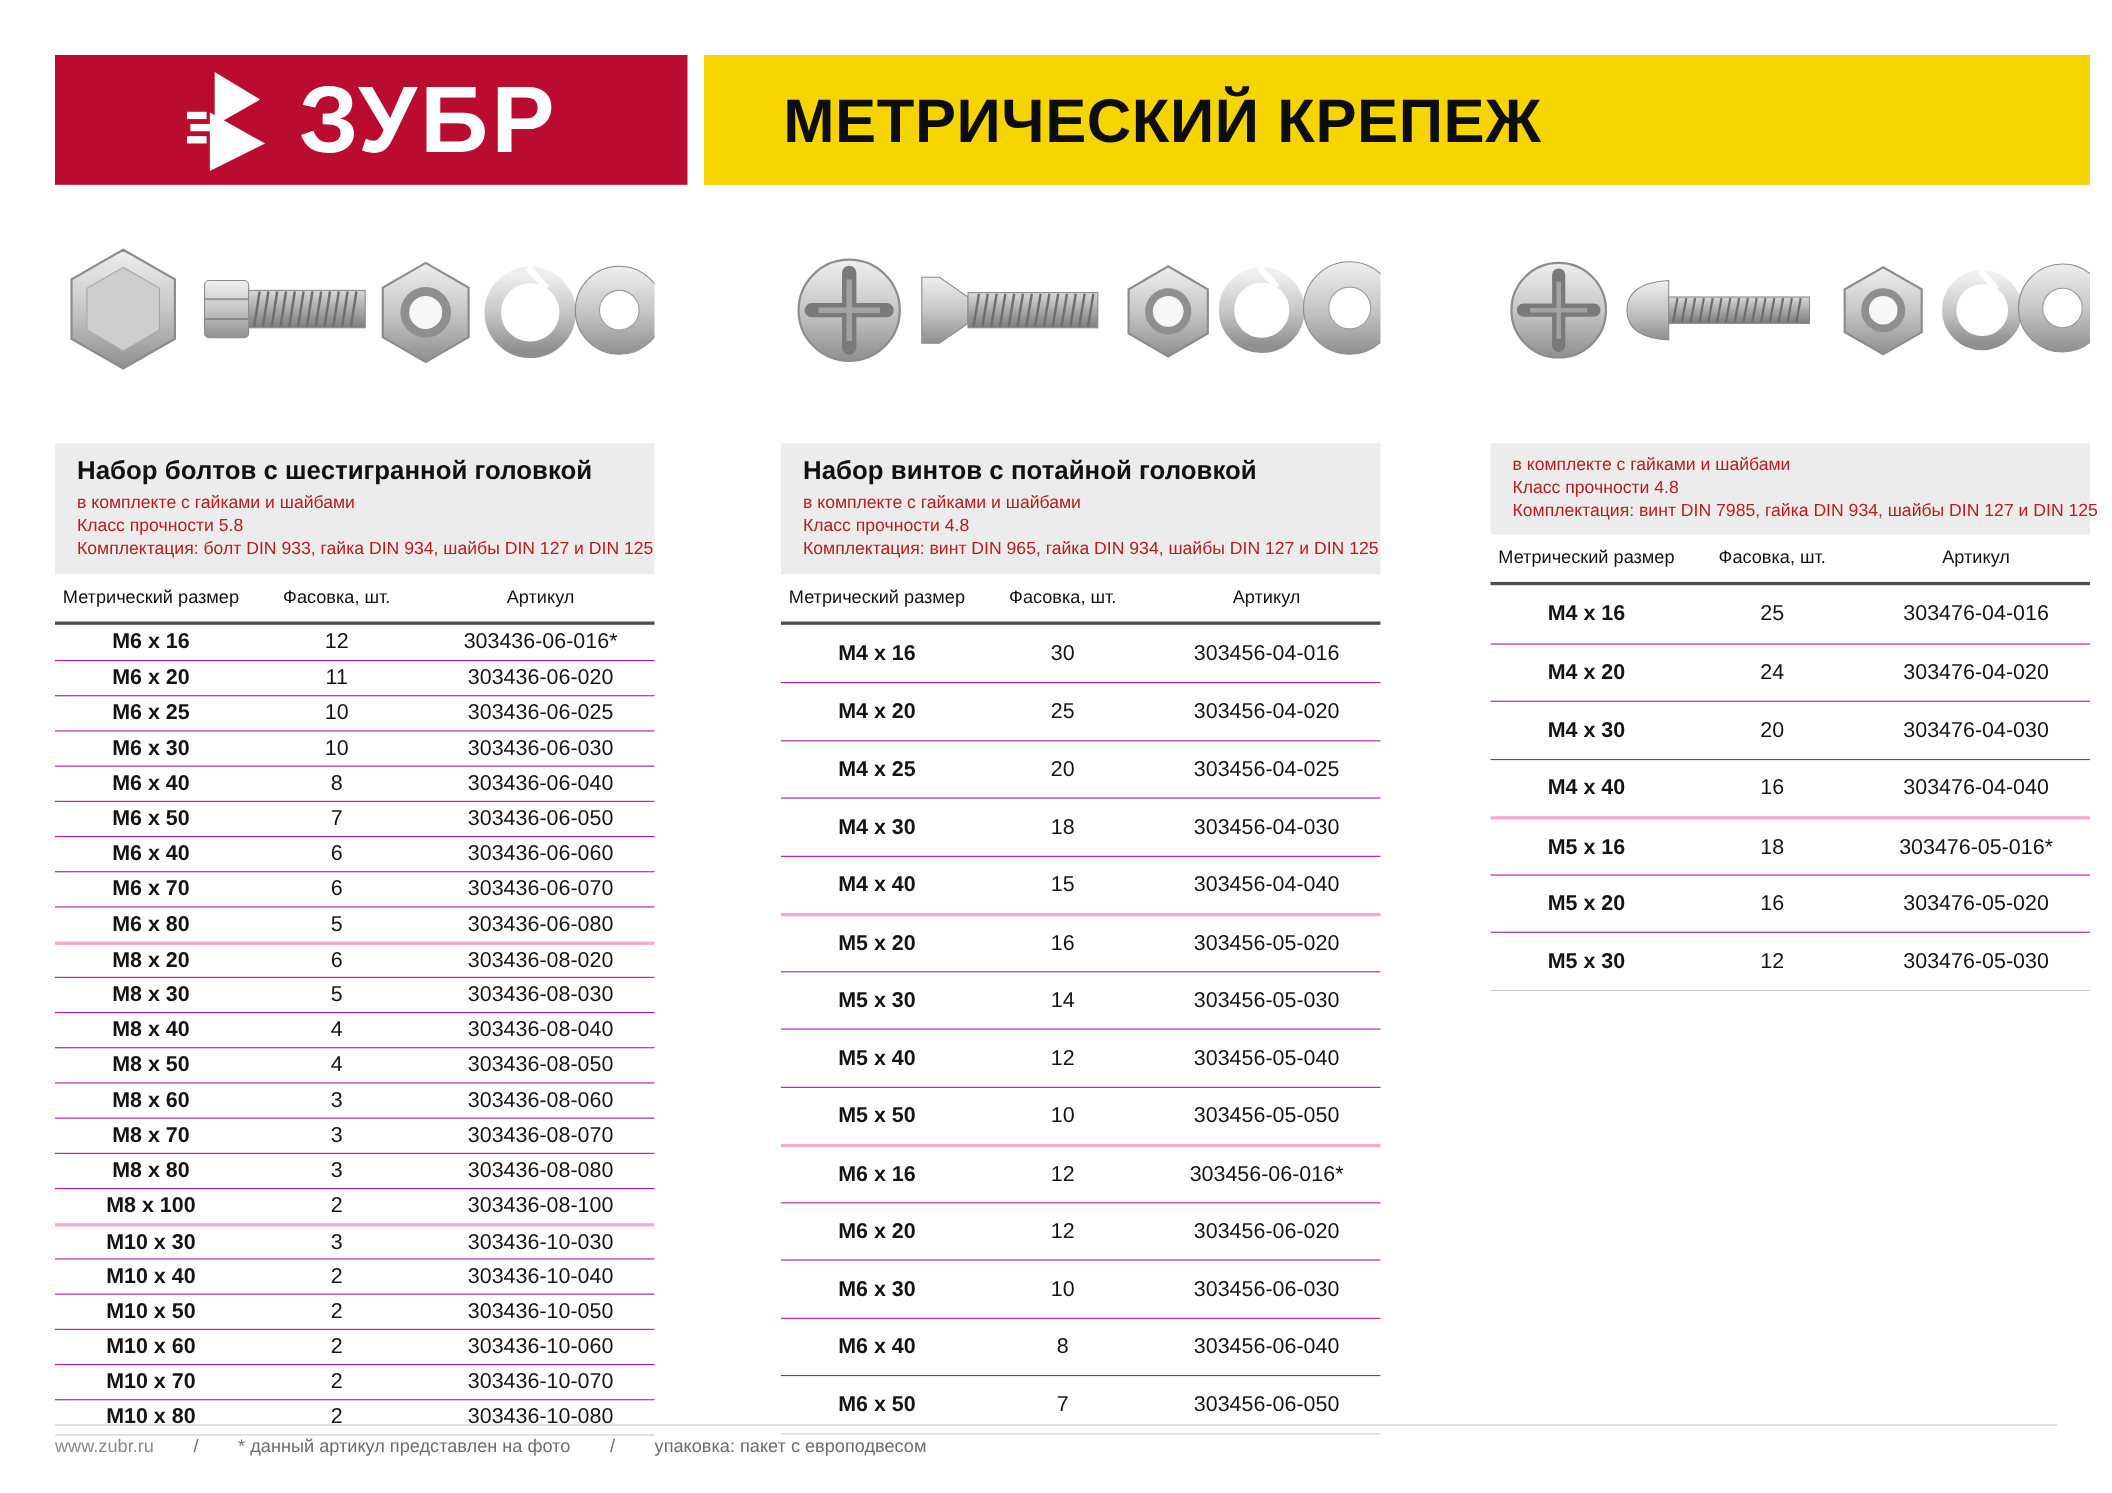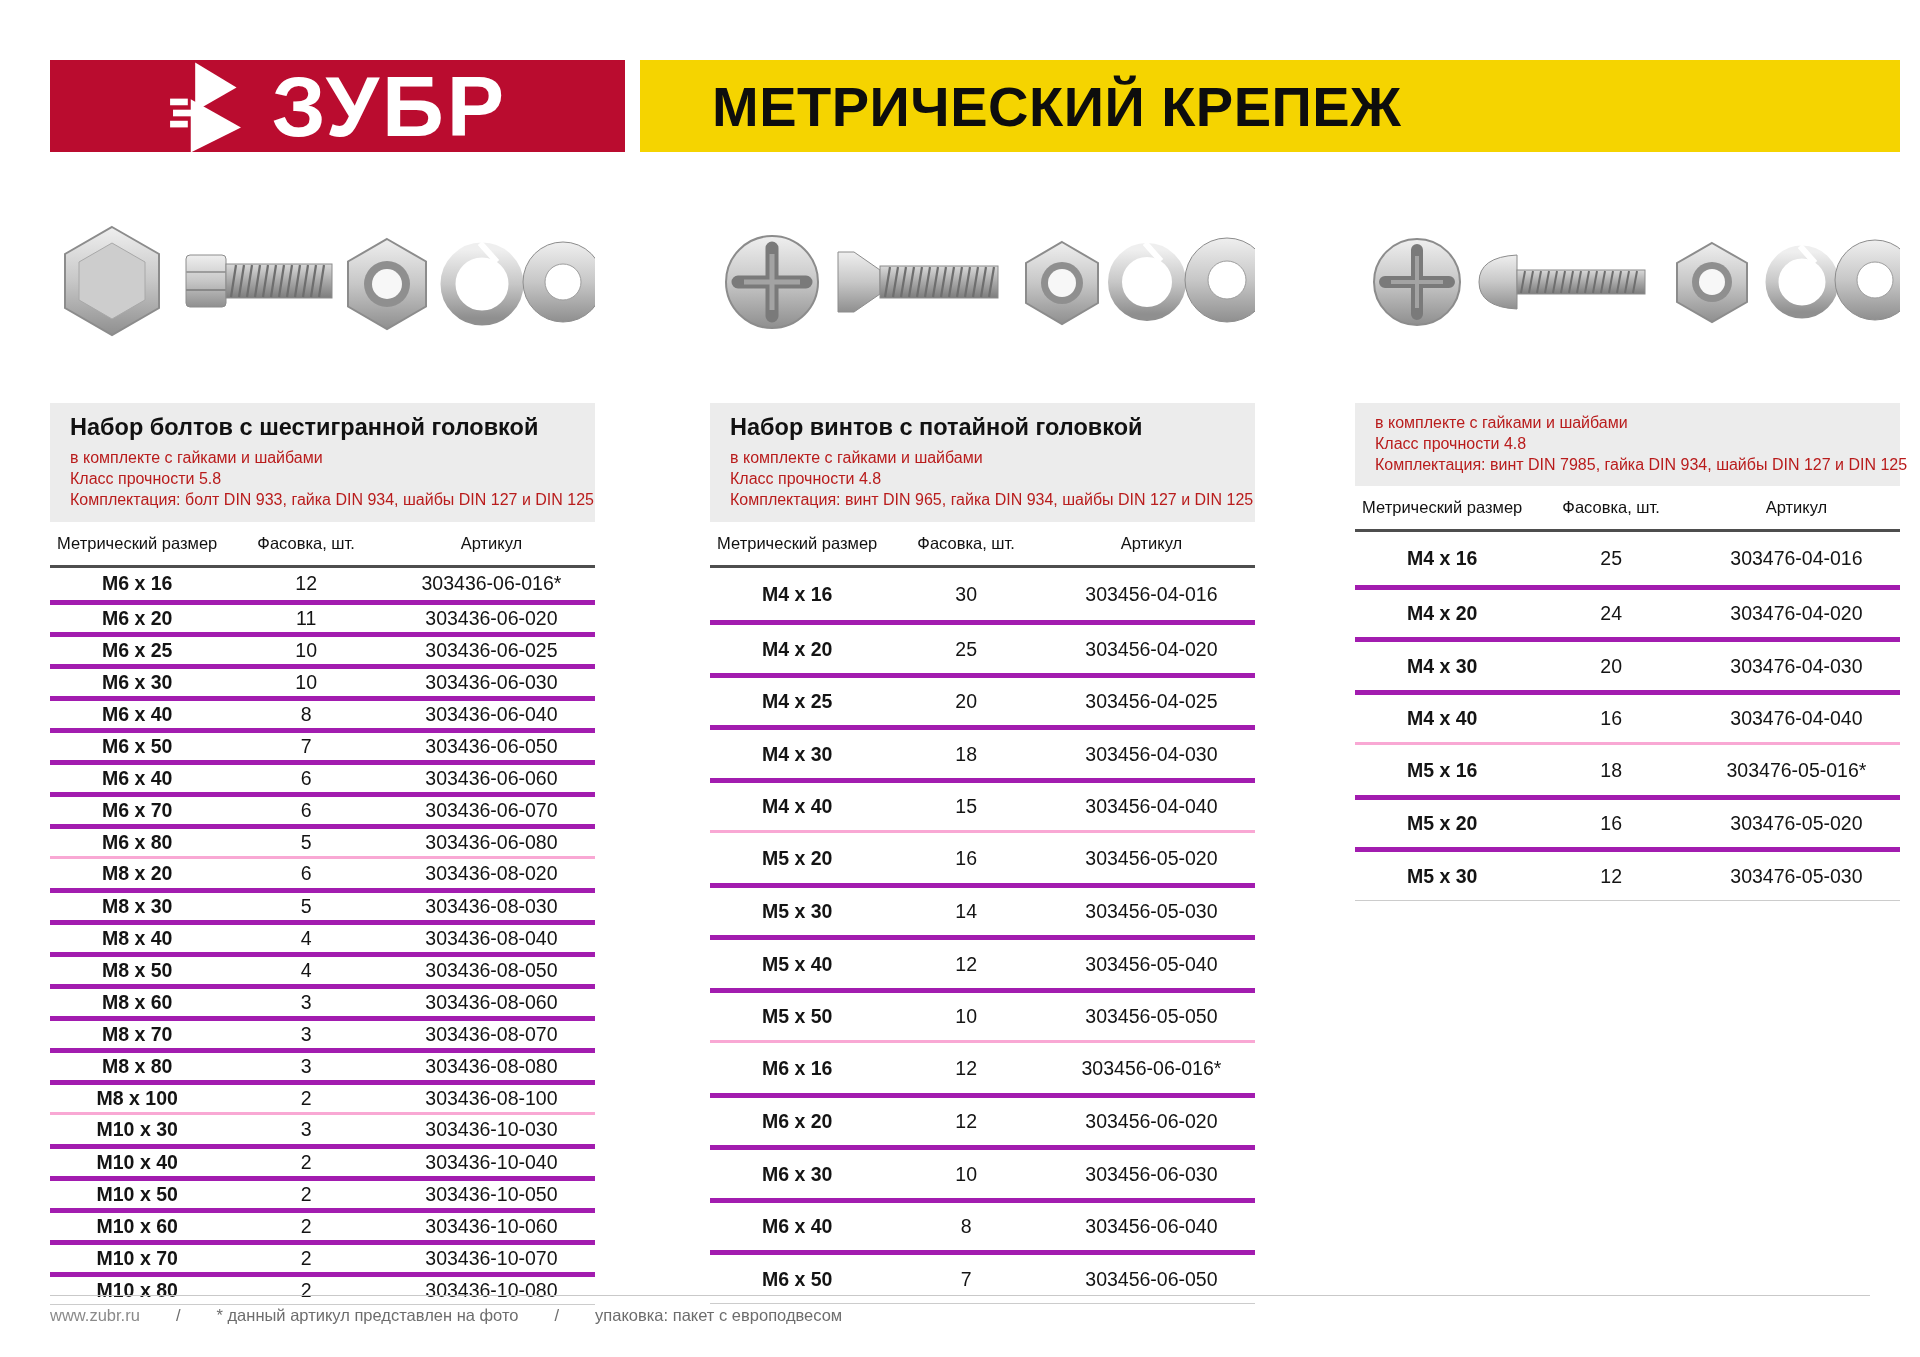--- a/index.html
+++ b/index.html
@@ -1,20 +1,20 @@
 <!DOCTYPE html>
 <html style="--brand-red: #ba0c2f; --banner-yellow: #f5d400; --info-bg: #ececec;"><head>
 <meta charset="utf-8">
 <style>
   * { margin:0; padding:0; box-sizing:border-box; }
   html,body { width:1920px; height:1357px; background:#fff; overflow:hidden;
               font-family:"Liberation Sans","DejaVu Sans",sans-serif; position:relative; }
 
   
-  .band { position:absolute; top:60px; height:92px; }
+  .band { position:absolute; top:50px; height:118px; }
   .brand-box { left:50px; width:575px; background:var(--brand-red,#ba0c2f);
                display:flex; align-items:center; justify-content:center; gap:26px; }
   .brand-text { color:#fff; font-size:86px; font-weight:800; letter-spacing:3px; line-height:1; }
   .banner { left:640px; width:1260px; background:var(--banner-yellow,#f5d400);
             display:flex; align-items:center; }
   .banner span { font-size:56px; font-weight:800; color:#0d0d0d; padding-left:72px; letter-spacing:.5px; }
 
   
   .col { position:absolute; top:215px; width:545px; }
   .col.c1 { left:50px; } .col.c2 { left:710px; } .col.c3 { left:1355px; }
@@ -23,21 +23,21 @@
   .info { background:var(--info-bg,#ececec); margin-top:53px; padding:10px 10px 11px 20px; }
   .info h2 { font-size:23.5px; font-weight:800; color:#111; margin-bottom:6px; white-space:nowrap; line-height:1.25; }
   .info p  { font-size:16px; color:#b91c1c; line-height:1.3; white-space:nowrap; }
 
   .thead { display:grid; grid-template-columns:32% 30% 38%; height:46px; align-items:center;
            border-bottom:3px solid #4e4e4e; }
   .thead span { text-align:center; font-size:16.5px; color:#111; }
 
   .tbody { border-bottom:1px solid #ccc; }
   .trow { display:grid; grid-template-columns:32% 30% 38%; align-items:center;
-          border-top:5px solid #a21caf; }
+          border-top:1px solid #a21caf; }
   .tbody div.trow:first-of-type { border-top:none; }
   .trow.sep { border-top:3px solid #f9a8d4; }
   .dense .trow { height:32px; }
   .tall  .trow { height:52.5px; }
   .trow span { text-align:center; font-size:19.5px; color:#141414; }
   .trow .size { font-weight:700; }
 
   
   .footer-rule { position:absolute; left:50px; right:50px; top:1295px; border-top:1px solid #c9c9c9; }
   .footer { position:absolute; left:50px; top:1306px; display:flex; gap:36px;

